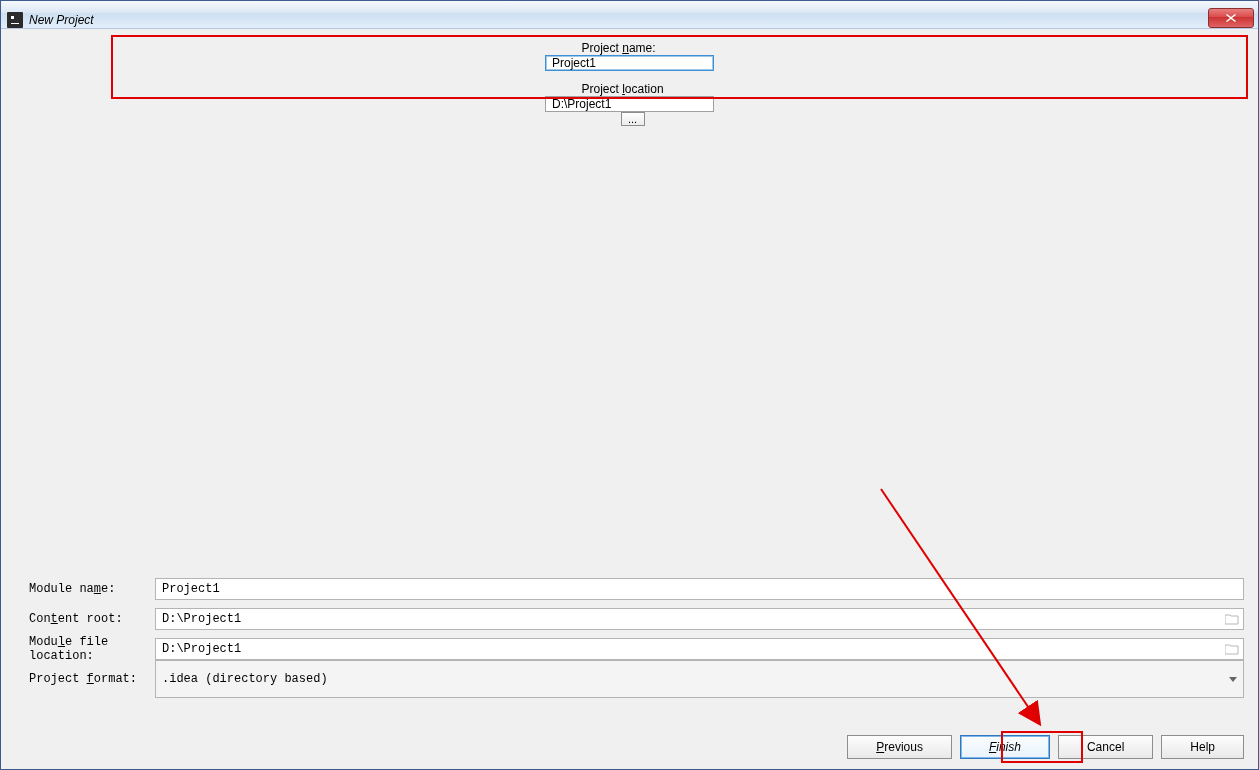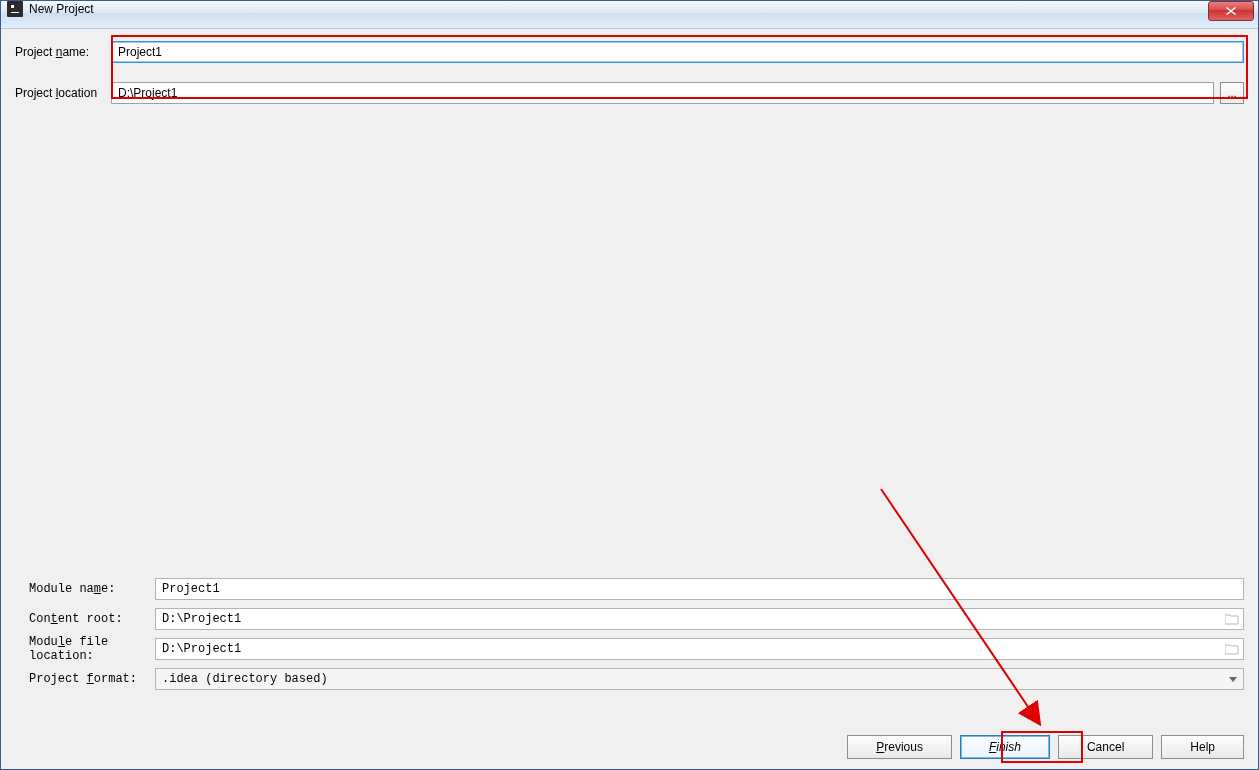--- a/index.html
+++ b/index.html
@@ -22,24 +22,25 @@
     display: flex;
     flex-direction: column;
     position: relative;
   }
   
   .titlebar {
     height: 28px;
     background: linear-gradient(to bottom, #f5f9fd 0%, #dbe7f5 45%, #cddff0 46%, #e3eefb 100%);
     border-bottom: 1px solid #b5c8e0;
     display: flex;
-    align-items: flex-start;
+    align-items: flex-end;
     padding: 0 2px 0 6px;
     box-sizing: border-box;
     justify-content: space-between;
+    font-style: italic;
   }
   .titlebar-left {
     display: flex;
     align-items: center;
     gap: 6px;
   }
   .app-icon {
     width: 16px;
     height: 16px;
     background: #2b2b2b;
@@ -86,20 +87,21 @@
     pointer-events: none;
   }
 
   .field-row {
     position: absolute;
     left: 14px;
     right: 14px;
     display: flex;
     align-items: center;
     height: 22px;
+    flex-direction: column;
   }
   .field-row.row1 { top: 12px; }
   .field-row.row2 { top: 44px; margin-top: 9px; }
 
   .field-label {
     width: 96px;
     color: #000;
   }
   .field-label .mn { text-decoration: underline; }
 
@@ -194,21 +196,21 @@
     right:4px;
     top:50%;
     transform:translateY(-50%);
     width:16px;height:16px;
     display:flex;align-items:center;justify-content:center;
     color:#b0b0b0;
     pointer-events:none;
   }
   .ms-select {
     flex:1 1 auto;
-    height:22px;
+    height:38px;
     border:1px solid #b4b4b4;
     background:#f4f4f4;
     box-sizing:border-box;
     padding:0 6px;
     font-family:inherit;
     font-size:12px;
     display:flex;
     align-items:center;
     justify-content:space-between;
     cursor:pointer;

